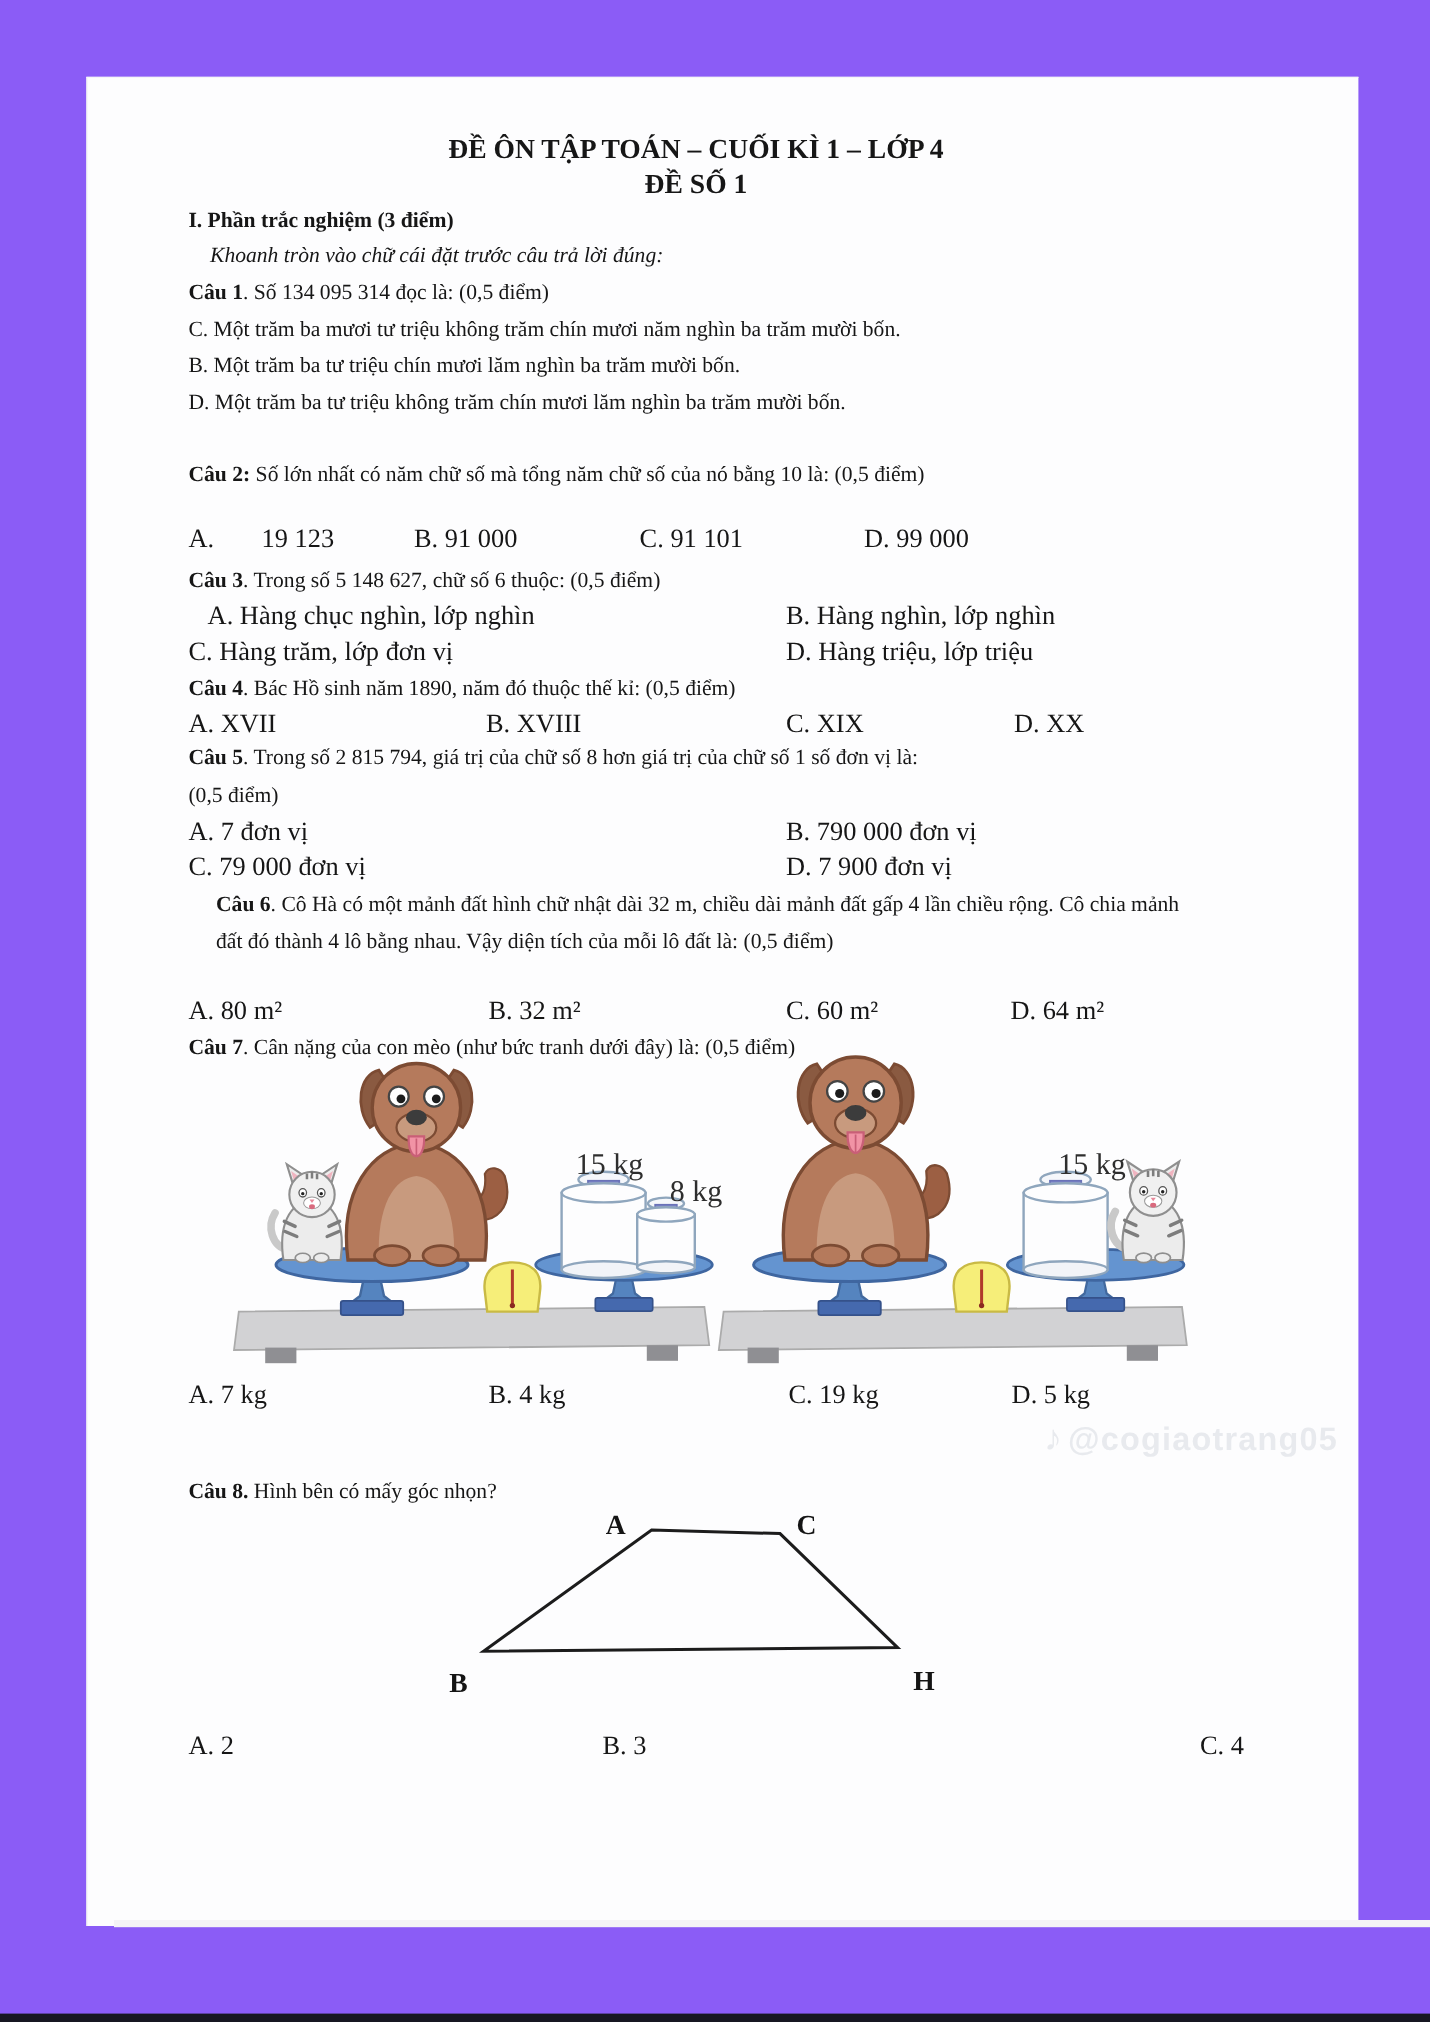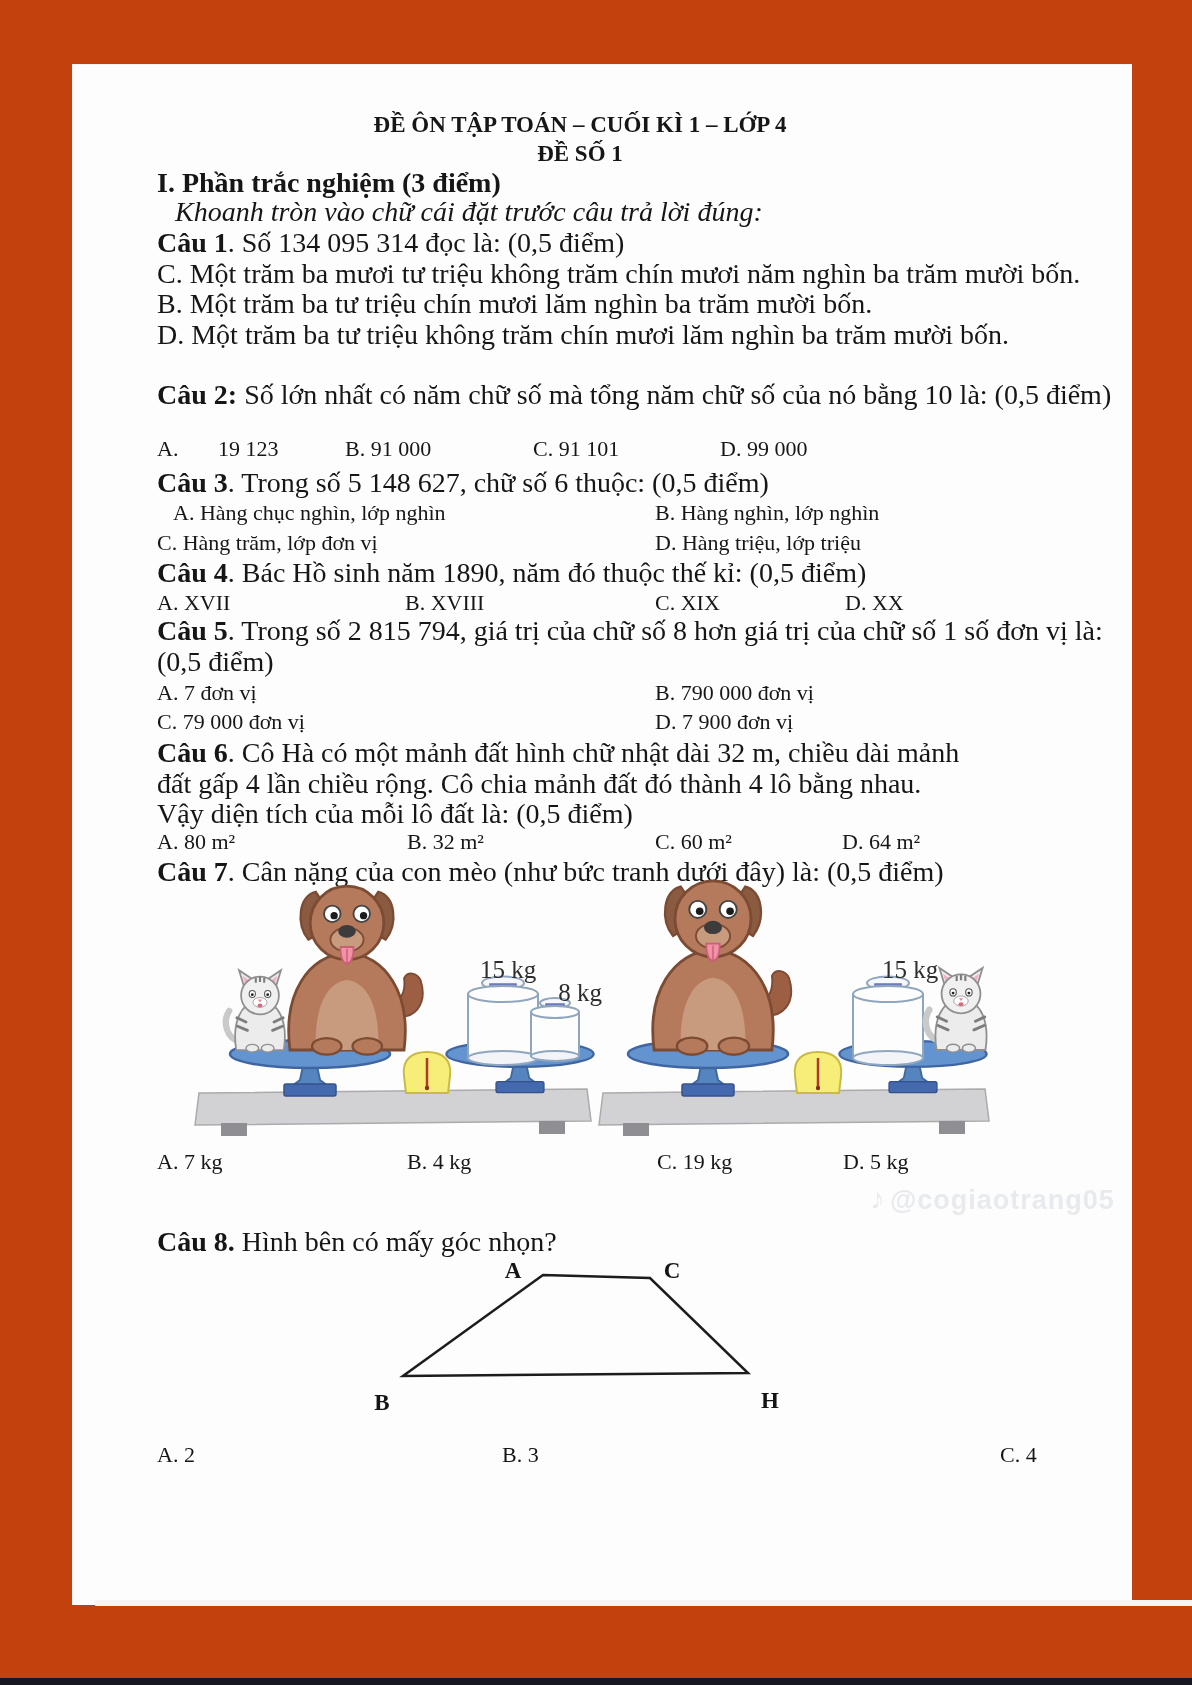--- a/index.html
+++ b/index.html
@@ -1,23 +1,23 @@
 <!DOCTYPE html>
 <html><head>
 <meta charset="utf-8">
 <style>
   html,body{margin:0;padding:0;background:#ffffff;}
-  .page{position:relative;width:1192px;height:1685px;background:#c2410c;overflow:hidden;
+  .page{position:relative;width:1192px;height:1685px;background:#8b5cf6;overflow:hidden;
         font-family:"Liberation Serif","DejaVu Serif",serif;color:#161616;}
   .scan{position:absolute;left:72px;top:64px;width:1059px;height:1540px;background:#fdfdfe;
         border-left:1px solid #f2f2f4;border-top:1px solid #f5f5f7;}
   .abs{position:absolute;}
   .center{position:absolute;left:0;width:1160px;text-align:center;font-weight:700;font-size:23px;line-height:29px;}
-  .t{font-size:28px;line-height:30.5px;white-space:nowrap;}
-  .wrapt{white-space:normal;}
+  .t{font-size:18px;line-height:30.5px;white-space:nowrap;}
+  .wrapt{white-space:normal;margin-left:23px;}
   .b{font-weight:700;}
   .i{font-style:italic;margin-left:18px;}
   .row{position:absolute;left:157px;width:1012px;height:31px;font-size:22px;line-height:30.5px;}
   .row>span{position:absolute;top:0;white-space:nowrap;}
   .watermark{position:absolute;left:870px;top:1182px;font-family:"Liberation Sans","DejaVu Sans",sans-serif;
              font-weight:700;color:#e8eaee;font-size:27px;letter-spacing:1px;white-space:nowrap;}
   .watermark .note{font-size:30px;margin-right:4px;}
   .edge-strip{position:absolute;left:95px;top:1600px;width:1097px;height:6px;background:#f4f4f6;}
   .bottom-bar{position:absolute;left:0;top:1678px;width:1192px;height:7px;background:#171721;}
   svg text{font-family:"Liberation Serif","DejaVu Serif",serif;}

